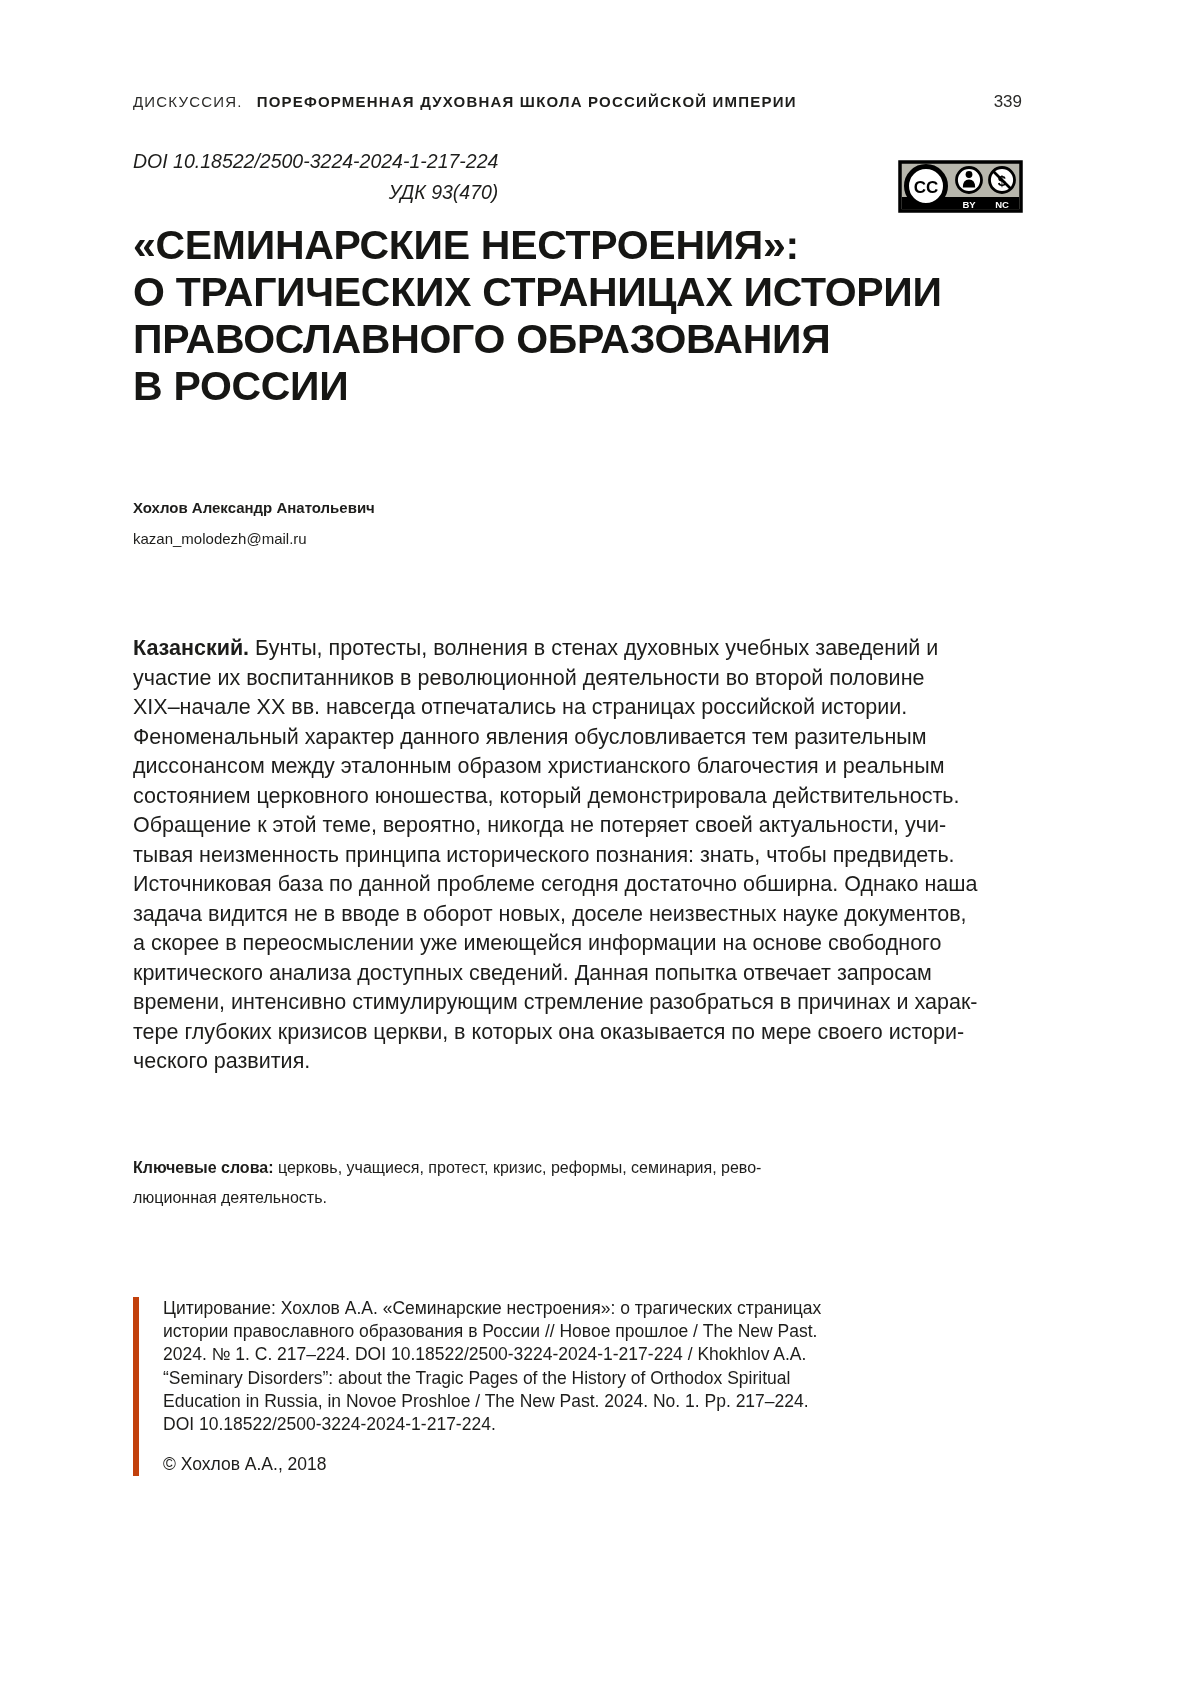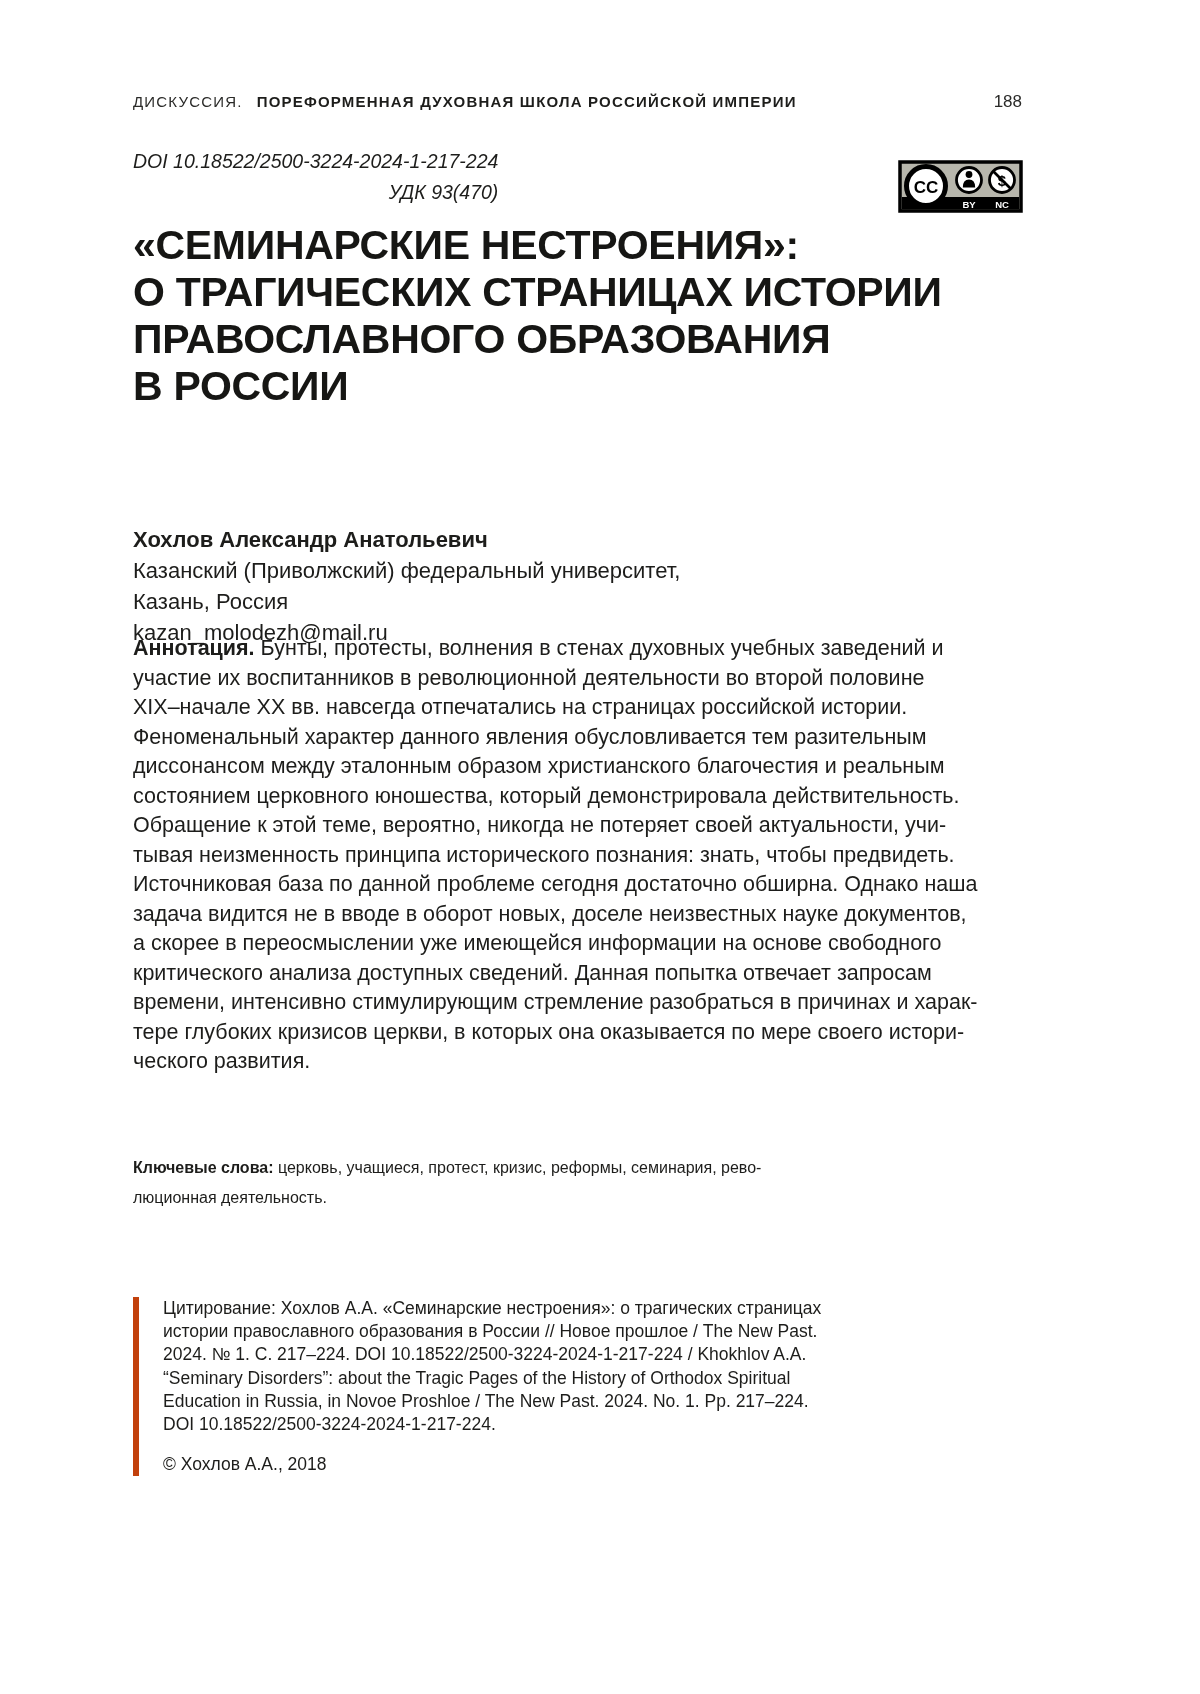--- a/index.html
+++ b/index.html
@@ -34,21 +34,21 @@
   
   .title {
     position:absolute; top:222px; left:133px; width:930px;
     font-size:41px; line-height:47px; font-weight:700;
     letter-spacing:-0.3px; white-space:pre-line; color:#161614;
   }
 
   
   .author-block {
     position:absolute; top:492px; left:133px; width:900px;
-    font-size:22px; line-height:31px;margin-top:32px;
+    font-size:15px; line-height:31px;
   }
   .author-block .author-name { font-weight:700; }
 
   
   .abstract {
     position:absolute; top:634px; left:133px; width:925px;
     font-size:21.5px; line-height:29.5px;
   }
   .abstract b, .keywords b { font-weight:700; }
 
@@ -69,21 +69,21 @@
 </style>
 </head>
 <body>
 
 <div class="page">
 
   <header class="running-head">
     <div class="head-left">
       <span class="section">ДИСКУССИЯ.</span><span class="running-title">ПОРЕФОРМЕННАЯ ДУХОВНАЯ ШКОЛА РОССИЙСКОЙ ИМПЕРИИ</span>
     </div>
-    <span class="page-num">188</span>
+    <span class="page-num">339</span>
   </header>
 
   <div class="meta-row">
     <div class="meta-ids">
       <div class="doi">DOI 10.18522/2500-3224-2024-1-217-224</div>
       <div class="udk">УДК 93(470)</div>
     </div>
     <div class="cc-badge">
       <svg width="125" height="53" viewBox="0 0 125 53" xmlns="http://www.w3.org/2000/svg">
         <rect x="2" y="2" width="121" height="49" fill="#b7b6ac" stroke="#000000" stroke-width="3.5"></rect>
@@ -106,27 +106,25 @@
     </div>
   </div>
 
   <h1 class="title pre">«СЕМИНАРСКИЕ НЕСТРОЕНИЯ»:
 О ТРАГИЧЕСКИХ СТРАНИЦАХ ИСТОРИИ
 ПРАВОСЛАВНОГО ОБРАЗОВАНИЯ
 В РОССИИ</h1>
 
   <div class="author-block">
     <div class="author-name">Хохлов Александр Анатольевич</div>
-    <div class="affiliation pre">Казанский (Приволжский) федеральный университет,
-Казань, Россия</div>
     <div class="email">kazan_molodezh@mail.ru</div>
   </div>
 
   <p class="abstract">
-    <b>Аннотация.</b>
+    <b>Казанский.</b>
     <span class="pre">Бунты, протесты, волнения в стенах духовных учебных заведений и
 участие их воспитанников в революционной деятельности во второй половине
 XIX–начале XX вв. навсегда отпечатались на страницах российской истории.
 Феноменальный характер данного явления обусловливается тем разительным
 диссонансом между эталонным образом христианского благочестия и реальным
 состоянием церковного юношества, который демонстрировала действительность.
 Обращение к этой теме, вероятно, никогда не потеряет своей актуальности, учи-
 тывая неизменность принципа исторического познания: знать, чтобы предвидеть.
 Источниковая база по данной проблеме сегодня достаточно обширна. Однако наша
 задача видится не в вводе в оборот новых, доселе неизвестных науке документов,

